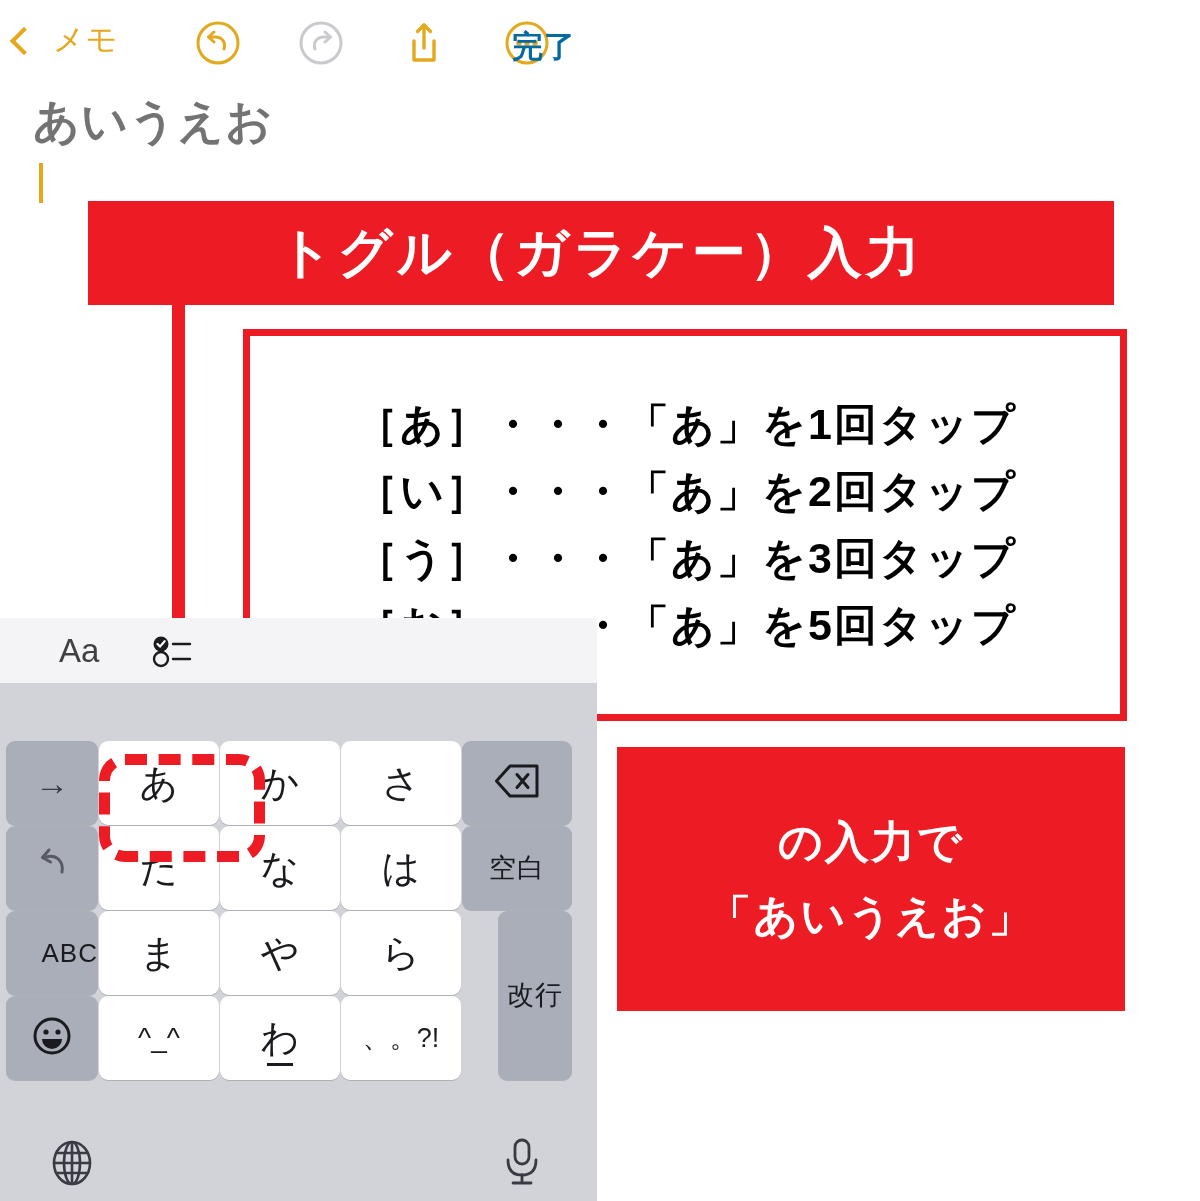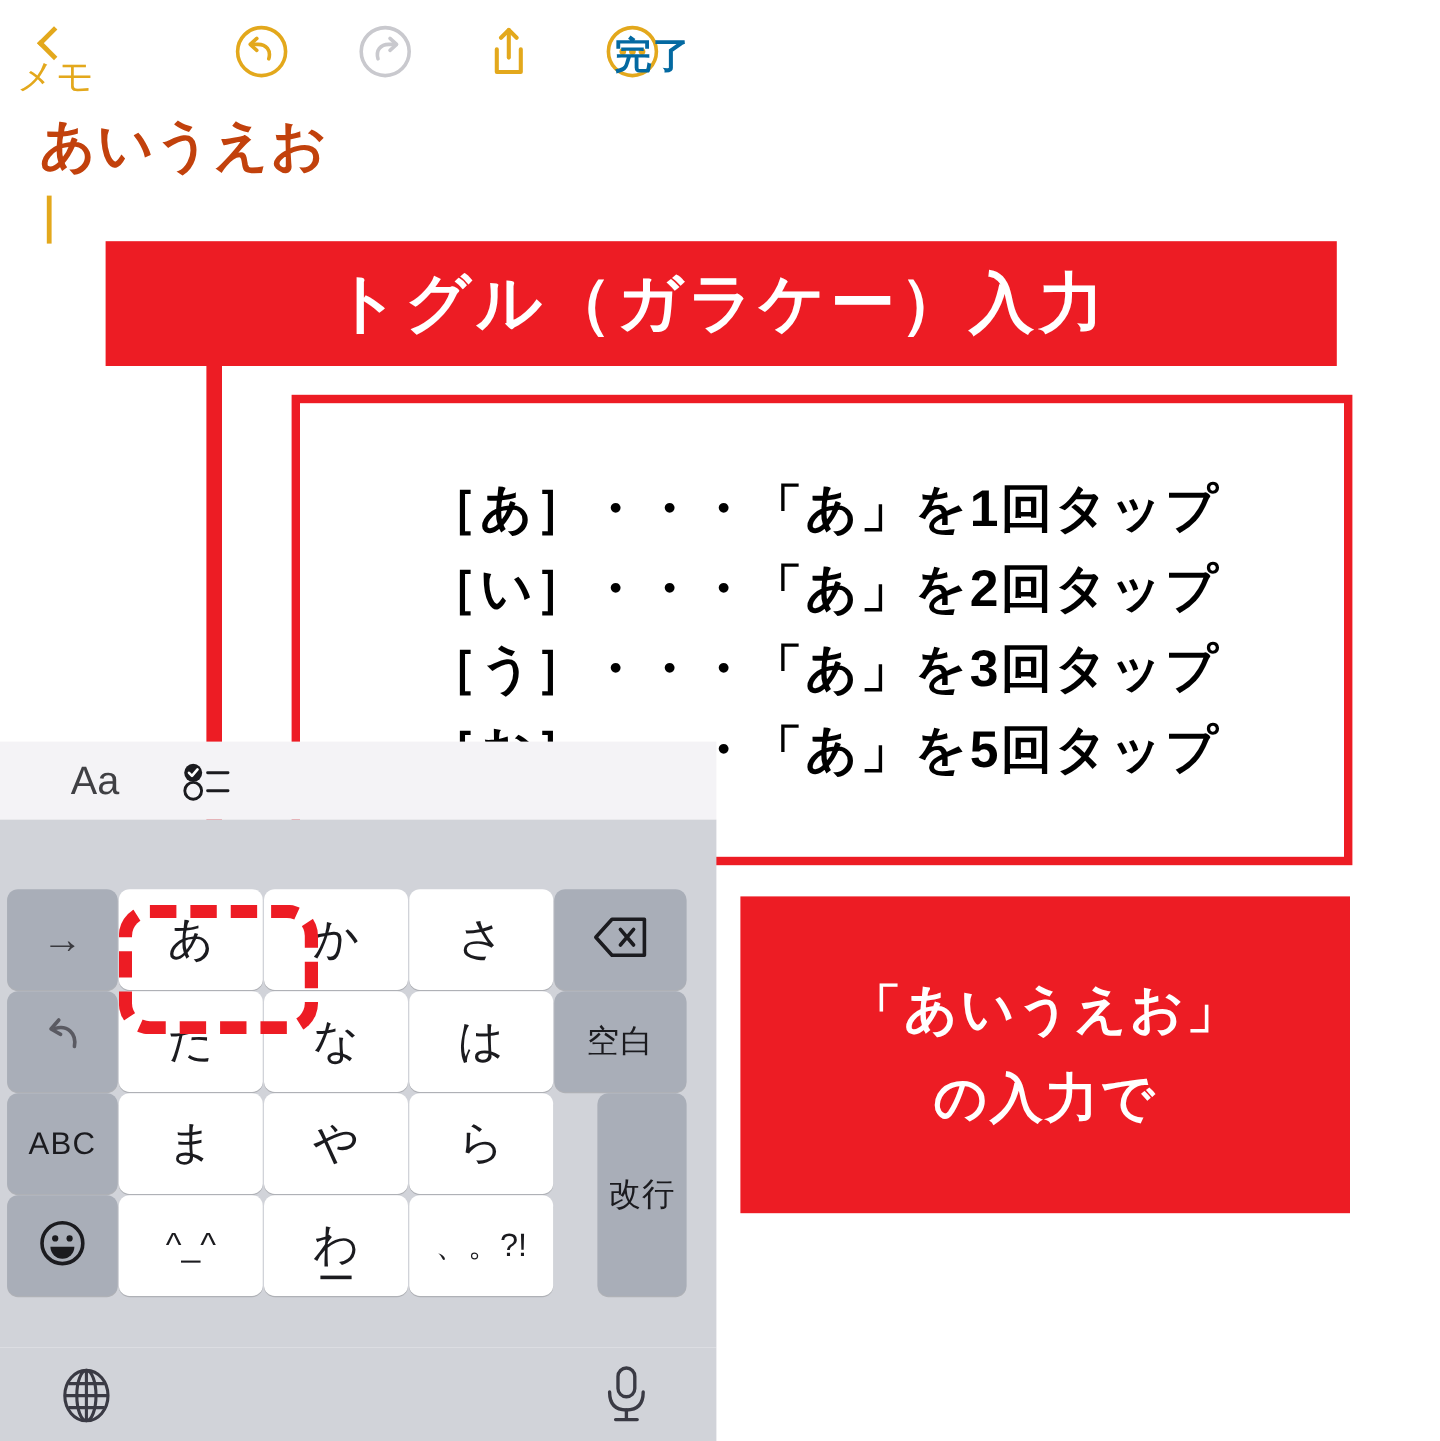--- a/index.html
+++ b/index.html
@@ -13,23 +13,22 @@
   }
   .root{position:absolute;inset:0;}
 
   
   .nav-bar{
     position:absolute;left:0;top:0;width:1200px;height:86px;
     background:#ffffff;
   }
   .nav-back{
     position:absolute;left:14px;top:24px;
-    display:flex;align-items:center;gap:2px;
+    display:flex;align-items:center;gap:15px;
     color:#E3A81C;
-    flex-direction:column;
   }
   .chev{
     width:16px;height:16px;
     border-left:4px solid #E3A81C;border-bottom:4px solid #E3A81C;
     transform:rotate(45deg);
     margin-right:4px;margin-top:2px;
   }
   .nav-back-label{
     font-size:31px;color:#E3A81C;letter-spacing:1px;line-height:1;
   }
@@ -40,21 +39,21 @@
   .icobox{width:46px;height:46px;position:relative;}
   .icobox svg{display:block;width:46px;height:46px;}
   .nav-done{
     position:absolute;left:512px;top:26px;
     font-size:31px;font-weight:bold;color:#0369a1;letter-spacing:1px;
   }
 
   
   .note-title{
     position:absolute;left:33px;top:96px;
-    font-size:46px;font-weight:bold;color:#c2410c;letter-spacing:1px;
+    font-size:46px;font-weight:bold;color:#737373;letter-spacing:1px;
     line-height:1.1;
   }
   .caret{
     position:absolute;left:39px;top:163px;
     width:4px;height:40px;background:#E3A81C;
   }
 
   
   .connector{
     position:absolute;left:172px;top:300px;width:13px;height:470px;
@@ -212,22 +211,22 @@
   </div>
 
   <div class="instr-box">
     <div class="instr-line">［あ］・・・「あ」を1回タップ</div>
     <div class="instr-line">［い］・・・「あ」を2回タップ</div>
     <div class="instr-line">［う］・・・「あ」を3回タップ</div>
     <div class="instr-line">［お］・・・「あ」を5回タップ</div>
   </div>
 
   <div class="summary">
+    <div class="summary-line">の入力で</div>
     <div class="summary-line">「あいうえお」</div>
-    <div class="summary-line">の入力で</div>
   </div>
 
   <div class="kb">
 
     <div class="kb-toolbar">
       <span class="tb-aa">Aa</span>
       <span class="tb-check">
         <svg viewBox="0 0 40 32">
           <circle cx="9" cy="8" r="7.5" fill="#1b1b1f"></circle>
           <path d="M5.5 8 L8 10.6 L12.6 5.2" fill="none" stroke="#ffffff" stroke-width="2.2" stroke-linecap="round" stroke-linejoin="round"></path>
@@ -276,21 +275,21 @@
         <div class="key letter" style="grid-column:5;grid-row:3;">
           <span class="key-label">な</span>
         </div>
         <div class="key letter" style="grid-column:7;grid-row:3;">
           <span class="key-label">は</span>
         </div>
         <div class="key func" style="grid-column:9;grid-row:3;">
           <span class="key-label small">空白</span>
         </div>
 
-        <div class="key func" style="grid-column:1;grid-row:5;">
+        <div class="key func" style="grid-column:1;grid-row:5;justify-content:flex-end;">
           <span class="key-label abc">ABC</span>
         </div>
         <div class="key letter" style="grid-column:3;grid-row:5;">
           <span class="key-label">ま</span>
         </div>
         <div class="key letter" style="grid-column:5;grid-row:5;">
           <span class="key-label">や</span>
         </div>
         <div class="key letter" style="grid-column:7;grid-row:5;">
           <span class="key-label">ら</span>

